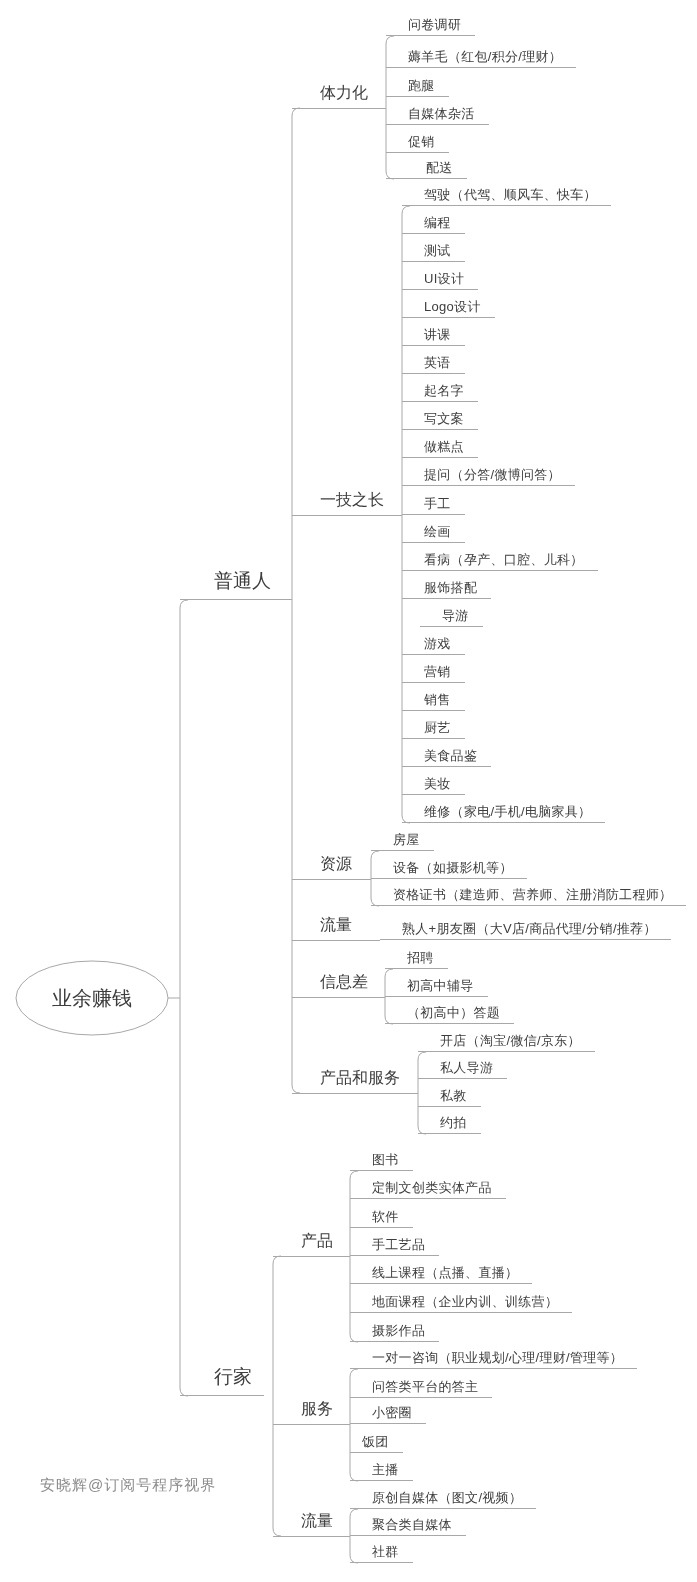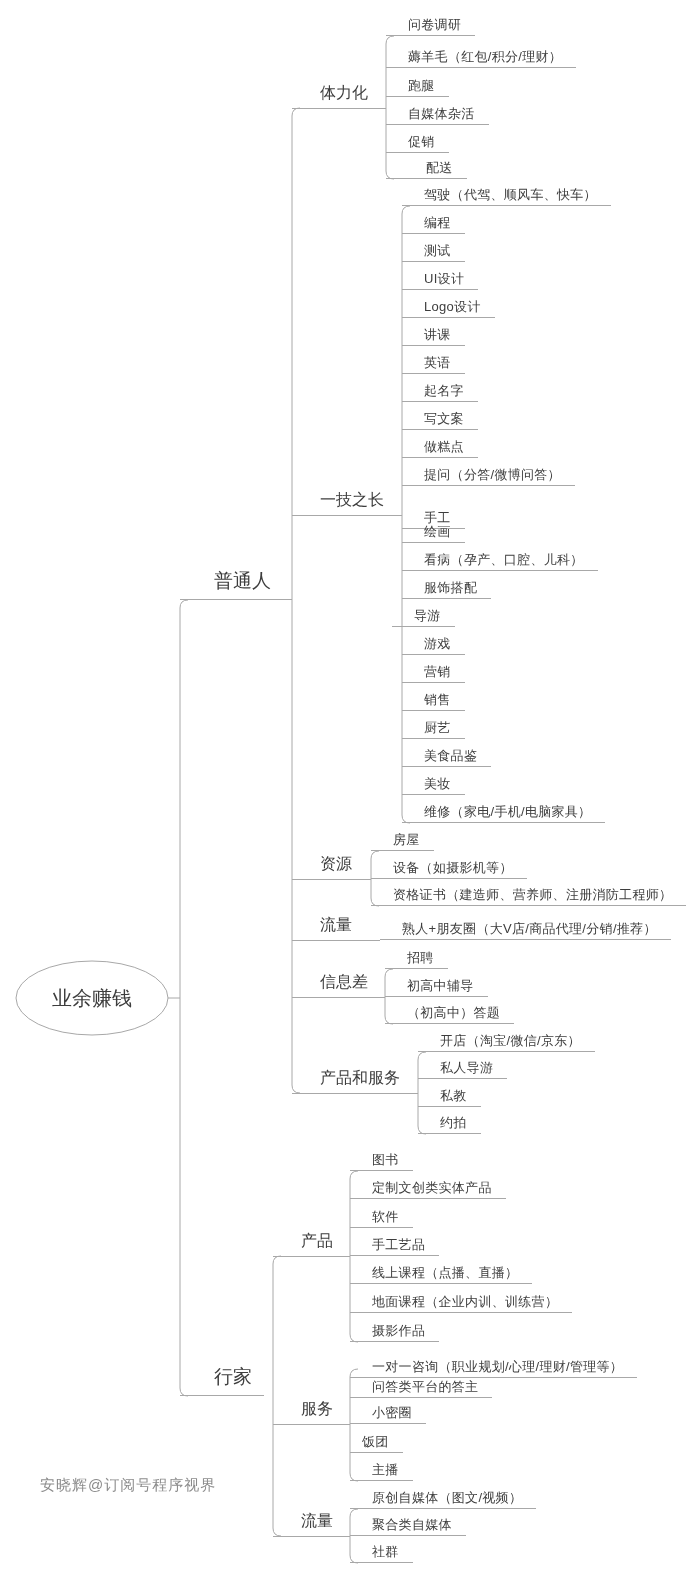--- a/index.html
+++ b/index.html
@@ -66,25 +66,25 @@
       <div class="node leaf" style="left: 402px; top: 215px;">编程</div>
       <div class="node leaf" style="left: 402px; top: 243px;">测试</div>
       <div class="node leaf" style="left: 402px; top: 271px;">UI设计</div>
       <div class="node leaf" style="left: 402px; top: 299px;">Logo设计</div>
       <div class="node leaf" style="left: 402px; top: 327px;">讲课</div>
       <div class="node leaf" style="left: 402px; top: 355px;">英语</div>
       <div class="node leaf" style="left: 402px; top: 383px;">起名字</div>
       <div class="node leaf" style="left: 402px; top: 411px;">写文案</div>
       <div class="node leaf" style="left: 402px; top: 439px;">做糕点</div>
       <div class="node leaf" style="left: 402px; top: 467px;">提问（分答/微博问答）</div>
-      <div class="node leaf" style="left: 402px; top: 510px;">手工</div>
+      <div class="node leaf" style="left: 402px; top: 496px;">手工</div>
       <div class="node leaf" style="left: 402px; top: 524px;">绘画</div>
       <div class="node leaf" style="left: 402px; top: 552px;">看病（孕产、口腔、儿科）</div>
       <div class="node leaf" style="left: 402px; top: 580px;">服饰搭配</div>
-      <div class="node leaf" style="left: 392px; top: 608px;">导游</div>
+      <div class="node leaf" style="left: 420px; top: 608px;">导游</div>
       <div class="node leaf" style="left: 402px; top: 636px;">游戏</div>
       <div class="node leaf" style="left: 402px; top: 664px;">营销</div>
       <div class="node leaf" style="left: 402px; top: 692px;">销售</div>
       <div class="node leaf" style="left: 402px; top: 720px;">厨艺</div>
       <div class="node leaf" style="left: 402px; top: 748px;">美食品鉴</div>
       <div class="node leaf" style="left: 402px; top: 776px;">美妆</div>
       <div class="node leaf" style="left: 402px; top: 804px;">维修（家电/手机/电脑家具）</div>
       <div class="node branch l2" style="left: 292px; width: 79px; top: 853px;">资源</div>
       <div class="node leaf" style="left: 371px; top: 832px;">房屋</div>
       <div class="node leaf" style="left: 371px; top: 860px;">设备（如摄影机等）</div>
@@ -103,21 +103,21 @@
       <div class="node branch l1" style="left: 180px; width: 84px; top: 1364px;">行家</div>
       <div class="node branch l2" style="left: 273px; width: 77px; top: 1230px;">产品</div>
       <div class="node leaf" style="left: 350px; top: 1152px;">图书</div>
       <div class="node leaf" style="left: 350px; top: 1180px;">定制文创类实体产品</div>
       <div class="node leaf" style="left: 350px; top: 1209px;">软件</div>
       <div class="node leaf" style="left: 350px; top: 1237px;">手工艺品</div>
       <div class="node leaf" style="left: 350px; top: 1265px;">线上课程（点播、直播）</div>
       <div class="node leaf" style="left: 350px; top: 1294px;">地面课程（企业内训、训练营）</div>
       <div class="node leaf" style="left: 350px; top: 1323px;">摄影作品</div>
       <div class="node branch l2" style="left: 273px; width: 77px; top: 1398px;">服务</div>
-      <div class="node leaf" style="left: 350px; top: 1350px; margin-top: 9px;">一对一咨询（职业规划/心理/理财/管理等）</div>
+      <div class="node leaf" style="left: 350px; top: 1350px;">一对一咨询（职业规划/心理/理财/管理等）</div>
       <div class="node leaf" style="left: 350px; top: 1379px;">问答类平台的答主</div>
       <div class="node leaf" style="left: 350px; top: 1405px;">小密圈</div>
       <div class="node leaf" style="left: 350px; top: 1434px; padding-left: 12px;">饭团</div>
       <div class="node leaf" style="left: 350px; top: 1462px;">主播</div>
       <div class="node branch l2" style="left: 273px; width: 77px; top: 1510px;">流量</div>
       <div class="node leaf" style="left: 350px; top: 1490px;">原创自媒体（图文/视频）</div>
       <div class="node leaf" style="left: 350px; top: 1517px;">聚合类自媒体</div>
       <div class="node leaf" style="left: 350px; top: 1544px;">社群</div>
     </div>
   <div class="watermark">安晓辉@订阅号程序视界</div>

